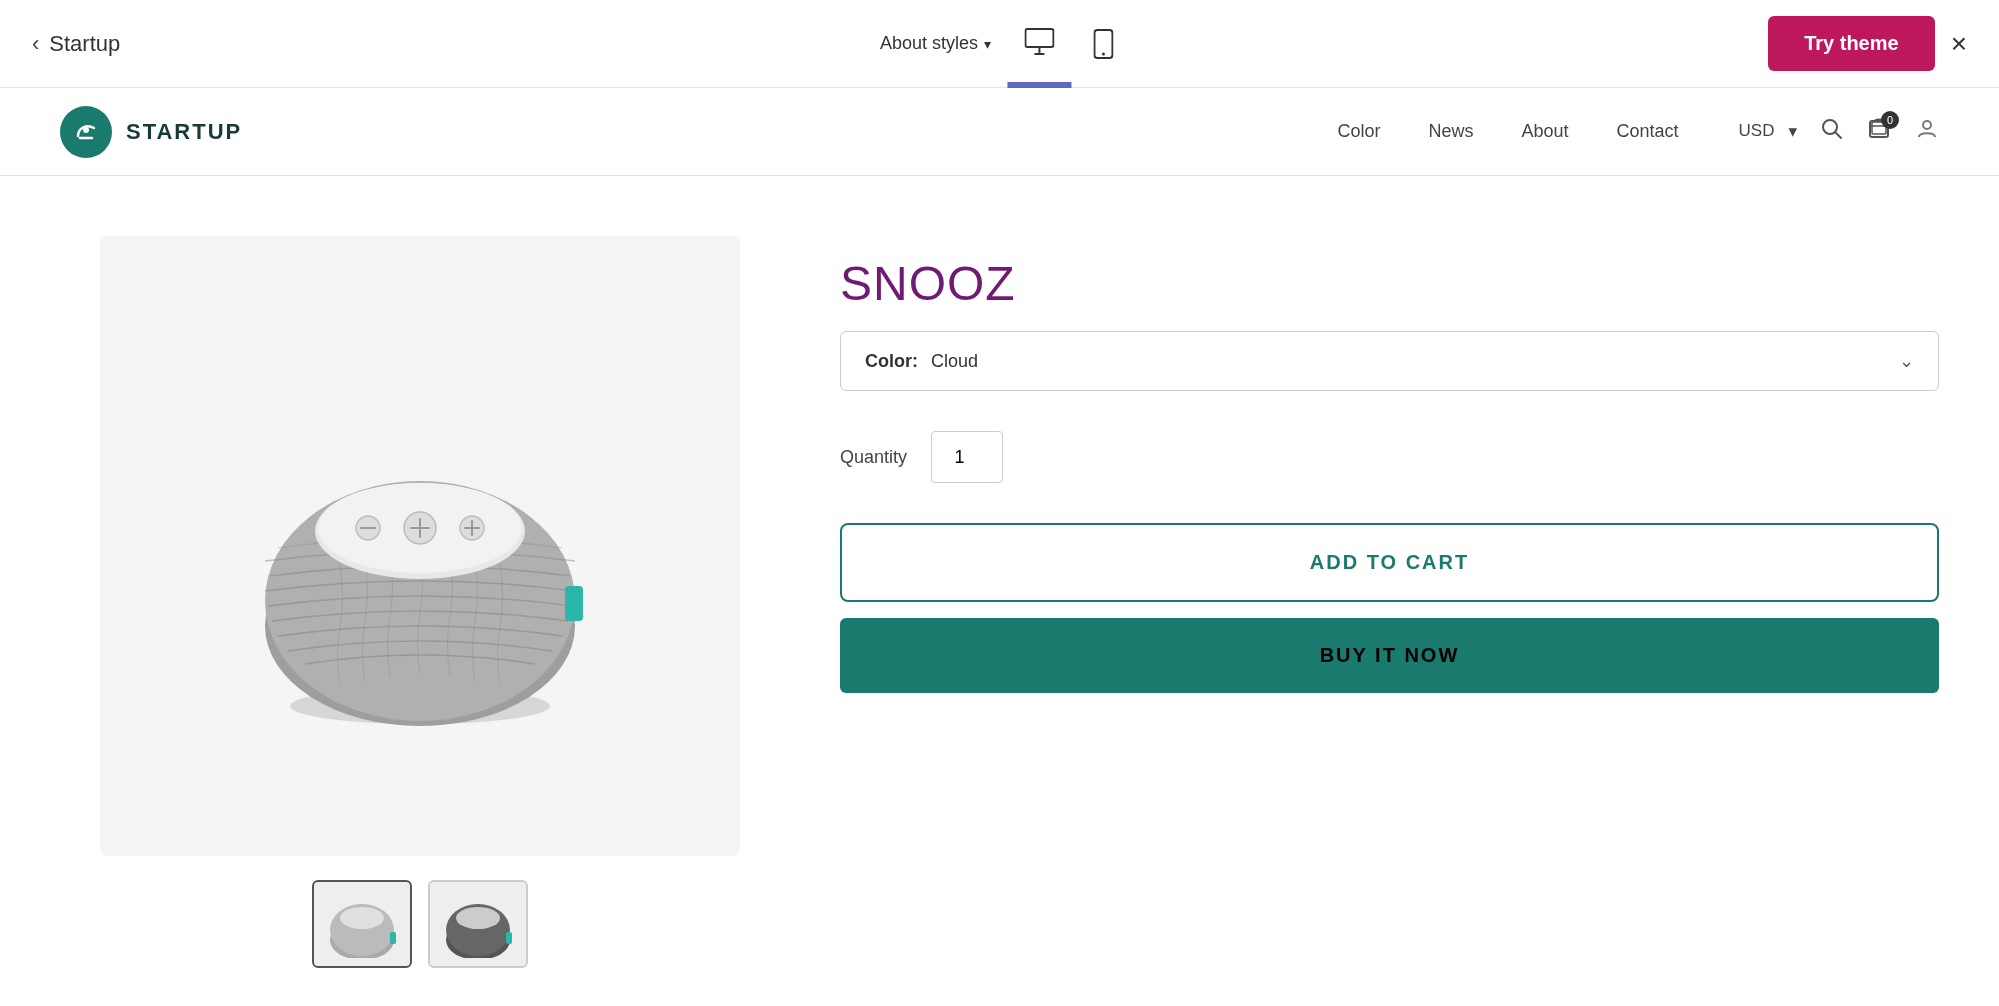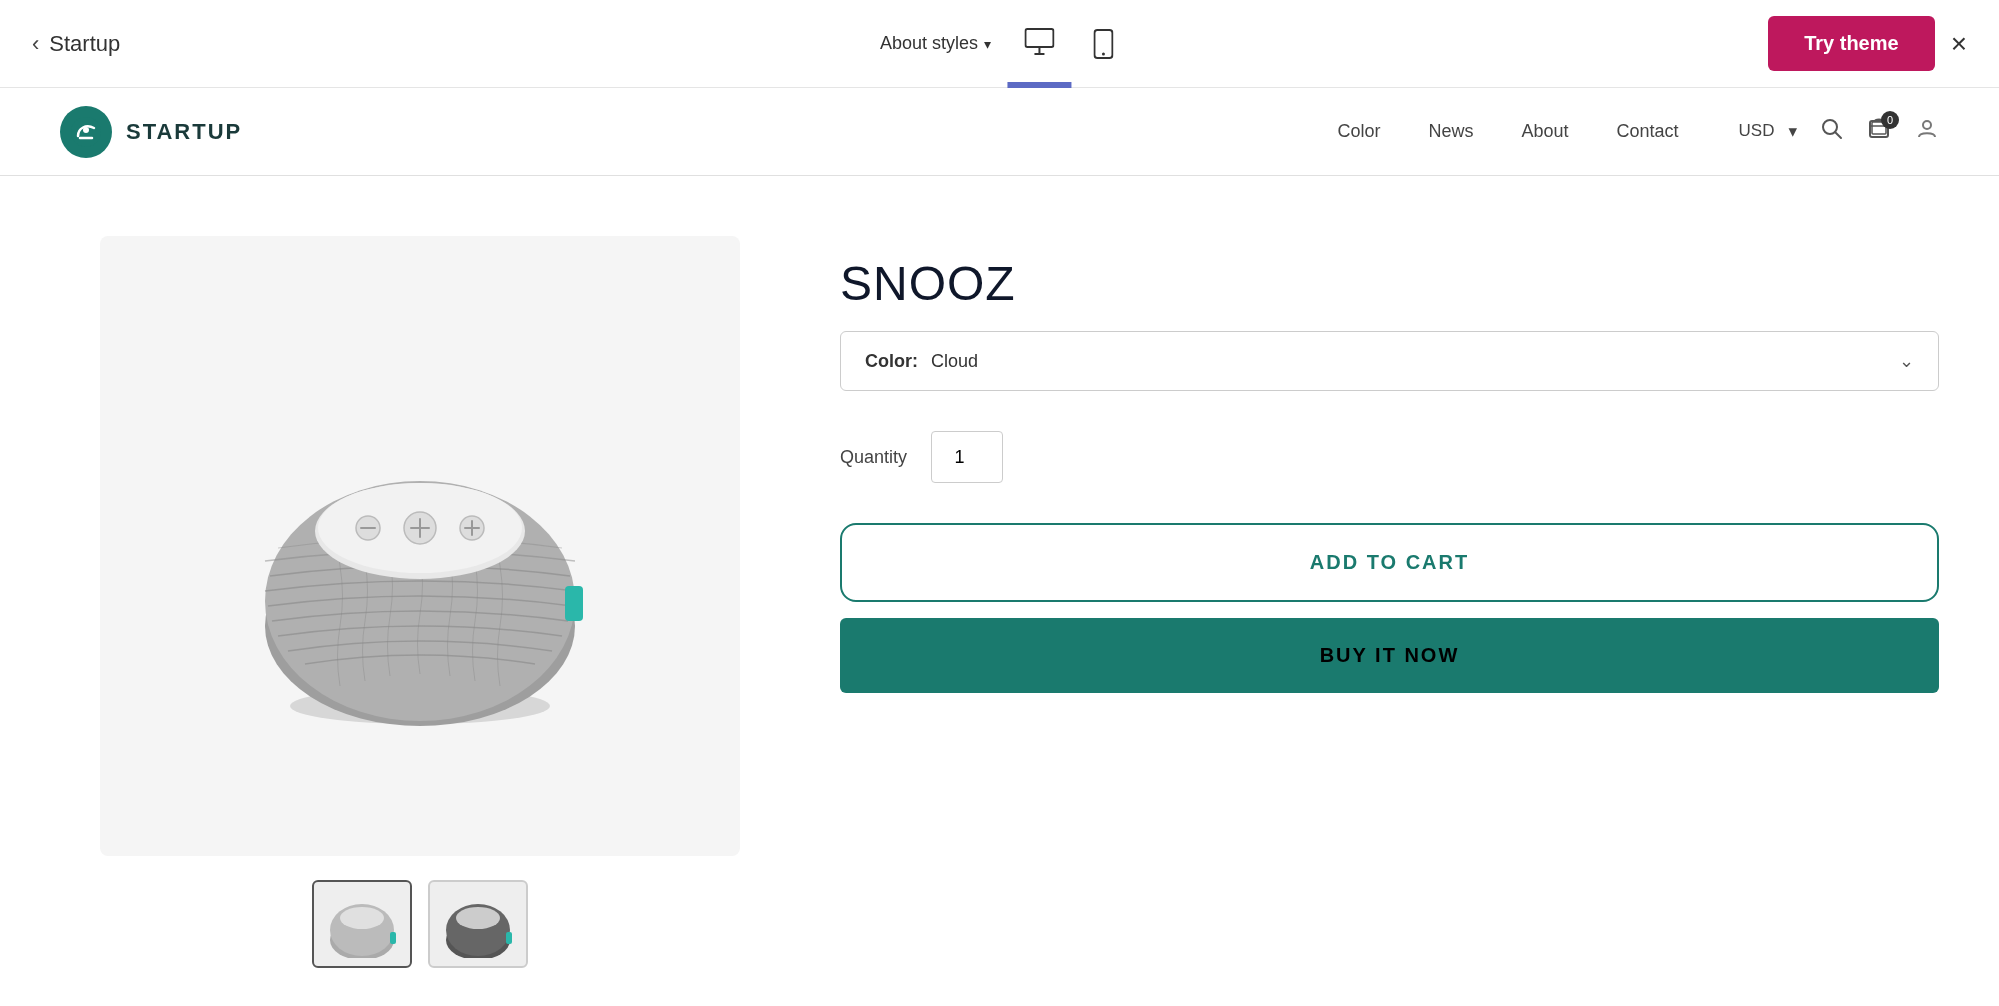--- a/index.html
+++ b/index.html
@@ -103,40 +103,40 @@
     .thumbnails { display: flex; gap: 16px; margin-top: 24px; }
     .thumbnail {
       width: 100px; height: 88px;
       border: 2px solid #ccc; border-radius: 6px;
       background: #eee; display: flex; align-items: center; justify-content: center;
       cursor: pointer; overflow: hidden;
     }
     .thumbnail.active { border-color: #555; }
 
     .product-details { flex: 1; padding-top: 20px; }
-    .product-name { font-size: 48px; color: #0f172a; font-weight: 400; margin-bottom: 20px; letter-spacing: 1px; }
+    .product-name { font-size: 48px; color: #701a75; font-weight: 400; margin-bottom: 20px; letter-spacing: 1px; }
     .product-price { font-size: 26px; color: #333; margin-bottom: 40px; }
     .color-selector {
       border: 1px solid #ccc; border-radius: 6px;
       padding: 18px 24px; display: flex; align-items: center; justify-content: space-between;
       margin-bottom: 40px; cursor: pointer;
     }
     .color-label { font-size: 18px; color: #333; }
     .color-label strong { font-weight: 700; }
     .chevron-down { font-size: 18px; color: #555; }
     .quantity-row { display: flex; align-items: center; gap: 24px; margin-bottom: 40px; }
     .quantity-label { font-size: 18px; color: #444; }
     .quantity-input {
       width: 72px; height: 52px; border: 1px solid #ccc; border-radius: 4px;
       text-align: center; font-size: 18px;
     }
     .add-to-cart-btn {
       width: 100%; padding: 26px; font-size: 20px; font-weight: 700;
       letter-spacing: 2px; background: #fff; color: #1a7a6e;
-      border: 2px solid #1a7a6e; border-radius: 16px; cursor: pointer;
+      border: 2px solid #1a7a6e; border-radius: 8px; cursor: pointer;
       margin-bottom: 16px;
     }
     .buy-now-btn {
       width: 100%; padding: 26px; font-size: 20px; font-weight: 700;
       letter-spacing: 2px; background: #1a7a6e; color: #000000;
       border: none; border-radius: 6px; cursor: pointer;
     }
   </style>
 </head>
 <body>

